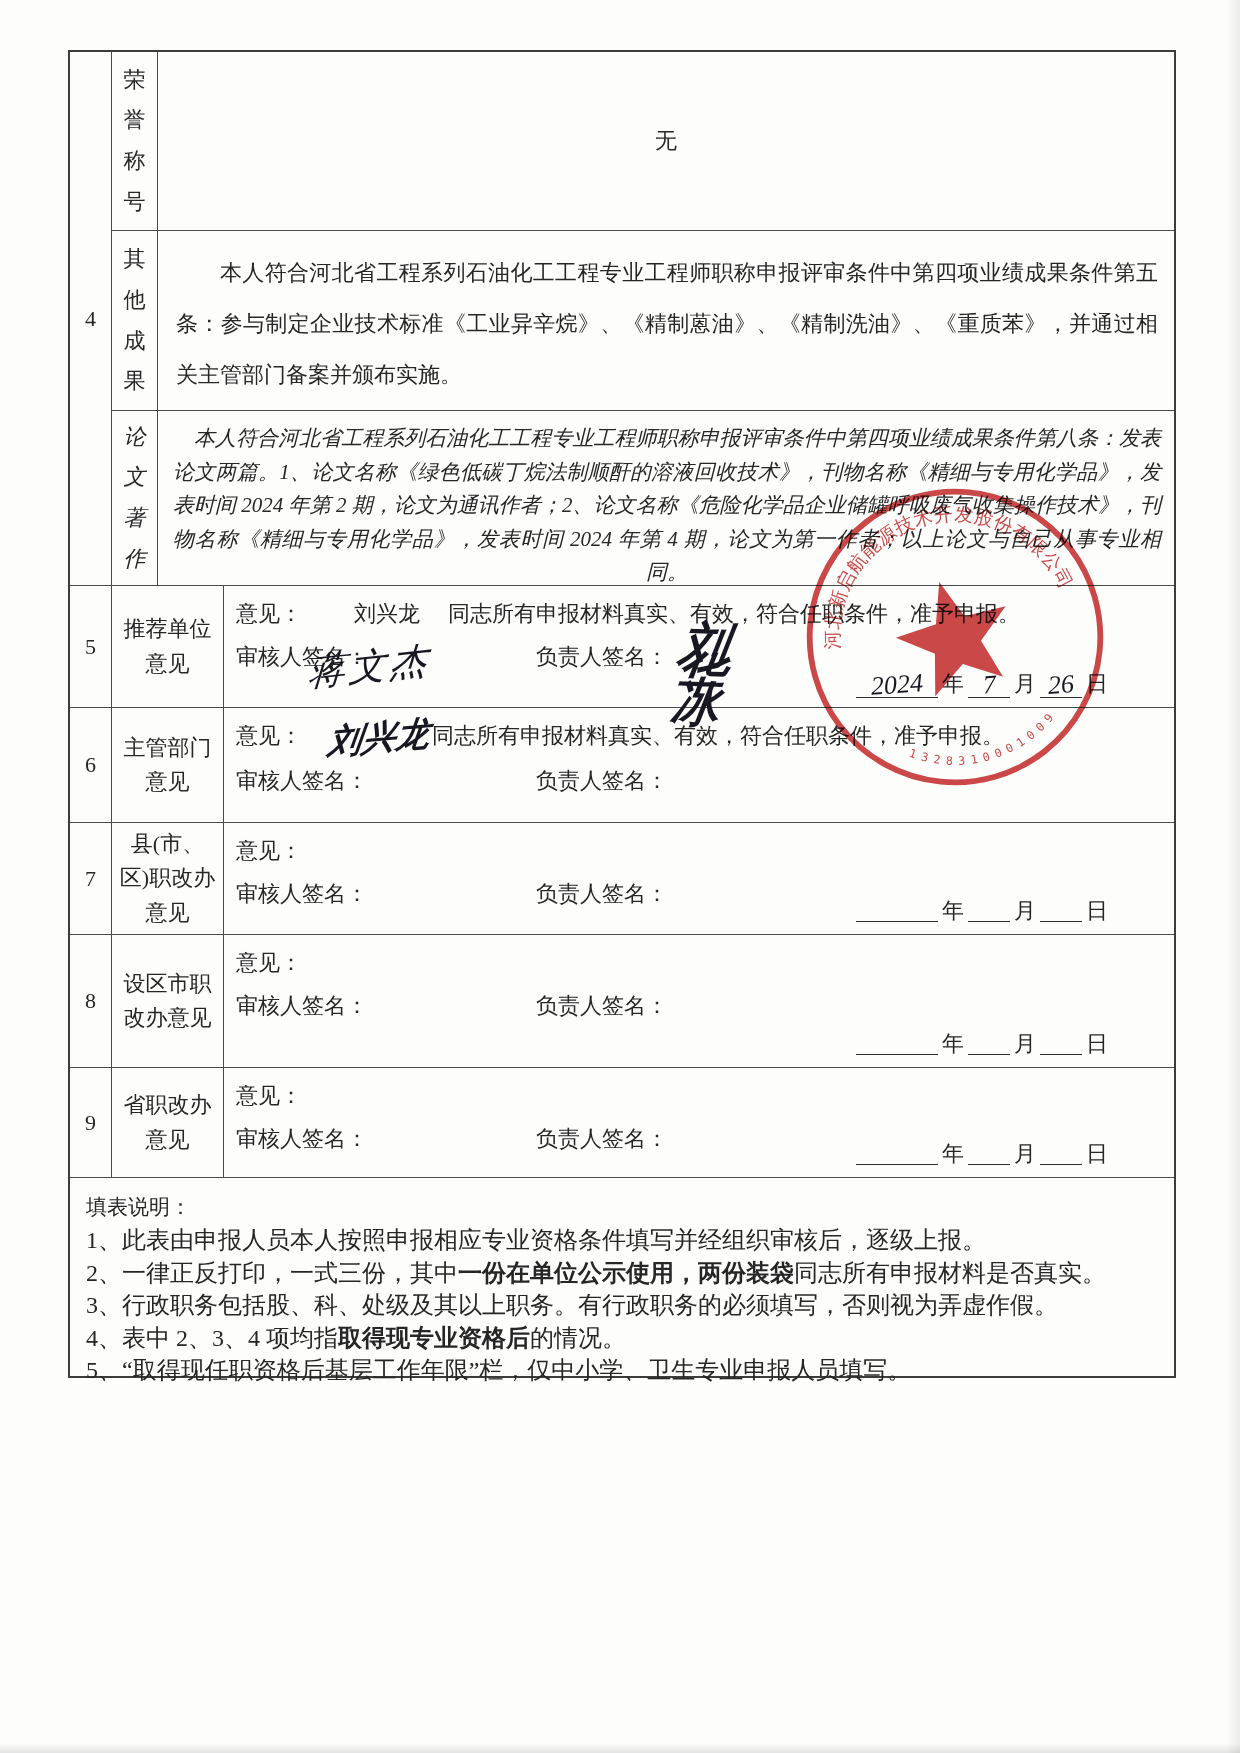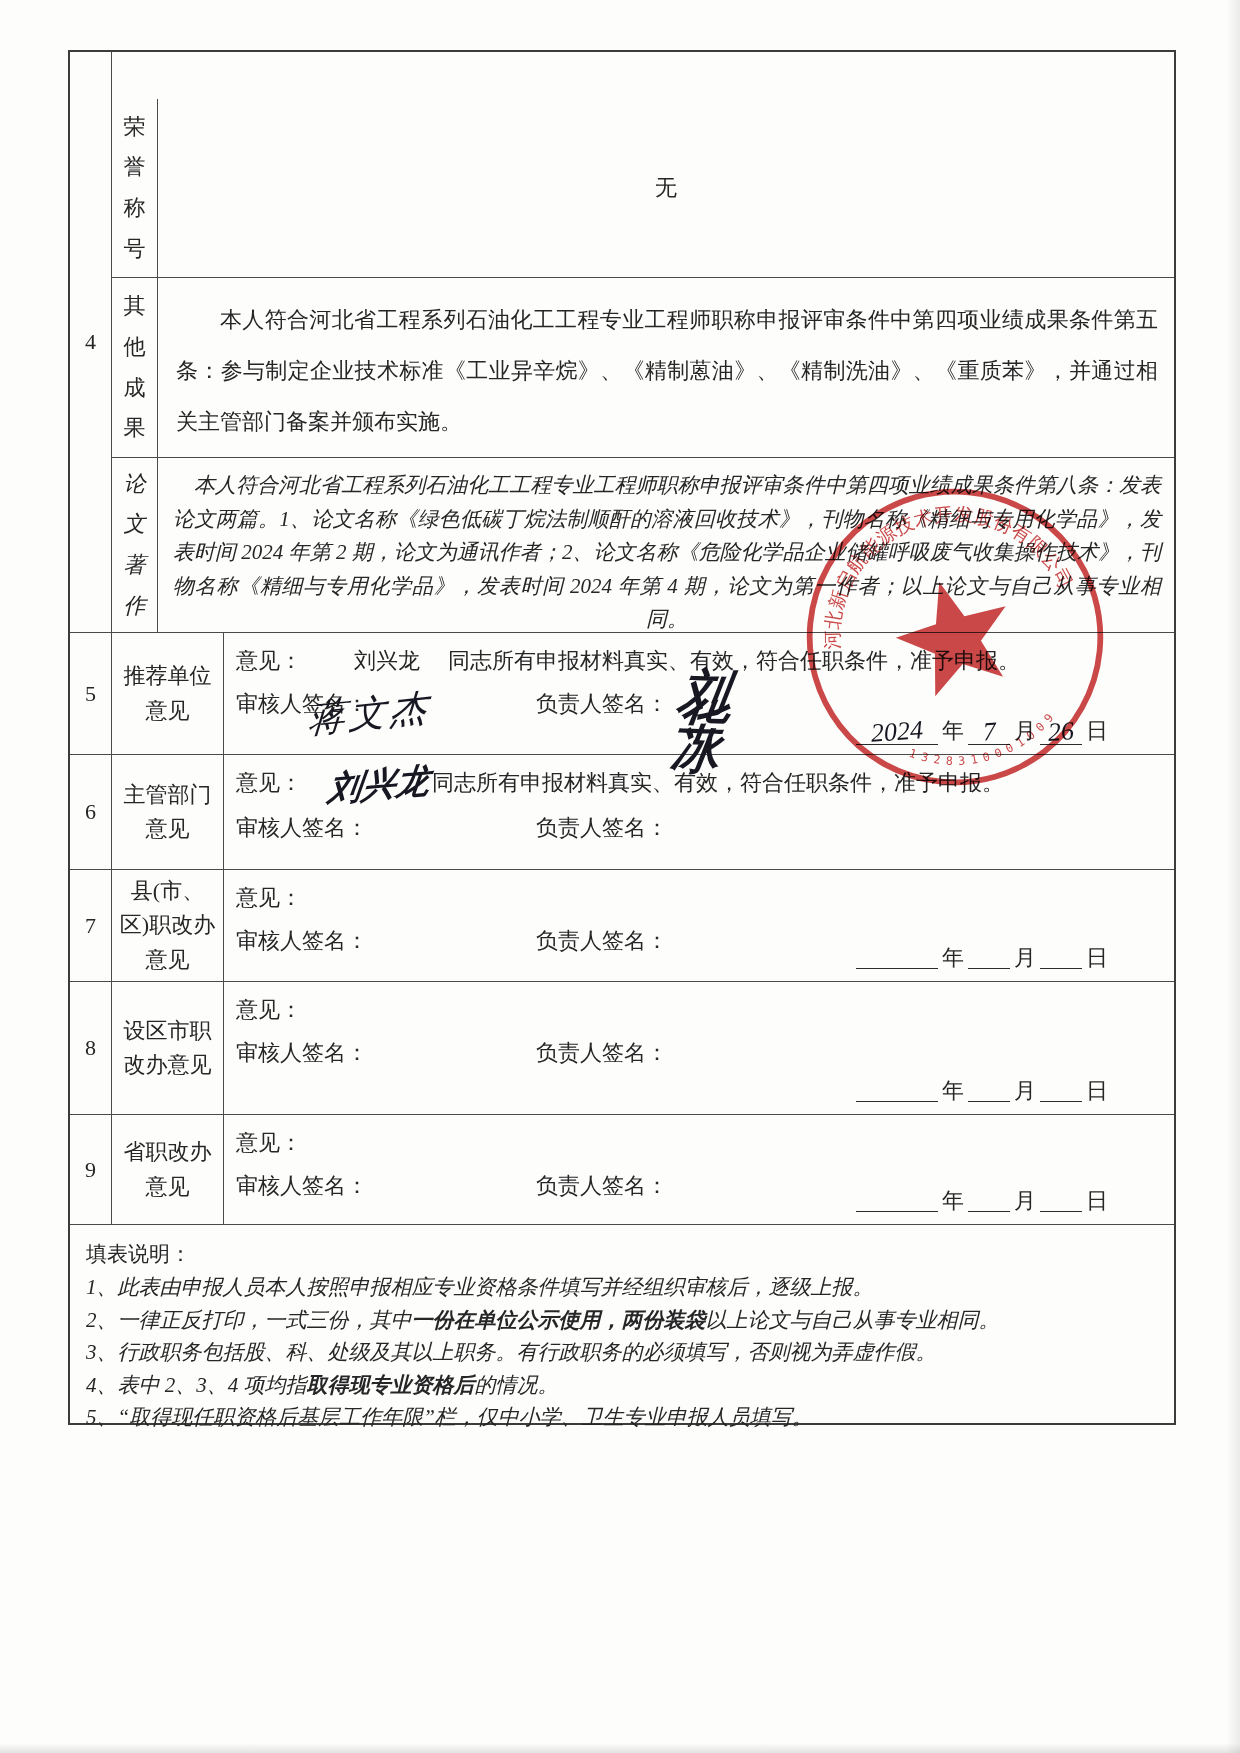--- a/index.html
+++ b/index.html
@@ -12,21 +12,21 @@
   #form-table { position:absolute; left:68px; top:50px; width:1108px; border:2.5px solid #3c3c3c; background:#fdfdfc; }
   .trow { display:flex; border-top:1.5px solid #4a4a4a; }
   .trow:first-child { border-top:none; }
   .cell-num { width:42px; flex:0 0 42px; border-right:1.5px solid #4a4a4a; display:flex; align-items:center; justify-content:center; font-size:22px; }
   .cell-label { width:112px; flex:0 0 112px; border-right:1.5px solid #4a4a4a; display:flex; align-items:center; justify-content:center; text-align:center; font-size:22px; line-height:1.55; padding:0 6px; }
   .cell-content { flex:1 1 auto; position:relative; }
 
   
   .subrows { flex:1 1 auto; display:flex; flex-direction:column; }
   .subrow { display:flex; border-top:1.5px solid #4a4a4a; }
-  .subrow:first-child { border-top:none;margin-top:47px; }
+  .subrow:first-child { border-top:none; }
   .cell-sublabel { width:46px; flex:0 0 46px; border-right:1.5px solid #4a4a4a; display:flex; align-items:center; justify-content:center; }
   .cell-sublabel span { display:block; width:26px; word-break:break-all; line-height:1.85; text-align:center; font-size:22px; }
   .h-honor { height:178px; }
   .h-other { height:180px; }
   .h-papers { height:175px;font-style:italic; }
   .honor-content { display:flex; align-items:center; justify-content:center; font-size:22px; }
   .other-content { padding:16px 16px 0 18px; font-size:22px; line-height:51px; text-indent:2em; text-align:justify; }
   .papers-content { padding:11px 13px 0 15px; font-size:21px; line-height:33.5px; text-indent:1em; text-align:justify; text-align-last:center; }
 
   
@@ -48,21 +48,21 @@
   .hw-approver5 { position:absolute; left:140px; top:-12px; font-size:48px; transform:rotate(2deg) skewX(-6deg); letter-spacing:6px; font-weight:bold; }
   .hw-name6 { display:inline-block; width:104px; font-size:34px; transform:rotate(-5deg) skewX(-12deg); vertical-align:-6px; font-weight:bold; margin-left:26px; }
   .hw-date { font-size:26px; display:inline-block; transform:rotate(-4deg); position:relative; top:-2px; }
 
   
   #stamp { position:absolute; left:800px; top:482px; width:310px; height:310px; mix-blend-mode:multiply; opacity:.88; transform:rotate(-16deg); pointer-events:none; }
 
   
   .notes { border-top:1.5px solid #4a4a4a; padding:12px 20px 10px 16px; height:199px; }
   .notes-title { font-size:21px; line-height:34px; }
-  .note-line { font-size:21px; line-height:32.5px;font-style:italic; }
+  .note-line { font-size:24px; line-height:32.5px; }
   .note-bold { font-weight:bold; }
 </style>
 </head>
 <body>
 
 <div id="page">
 
   <div id="form-table">
 
     <div class="trow">
@@ -167,21 +167,21 @@
         </div>
         <div class="date-line">
           <span class="u u-y"></span><span class="lab">年</span><span class="u u-m"></span><span class="lab">月</span><span class="u u-d"></span><span class="lab">日</span>
         </div>
       </div>
     </div>
 
     <div class="notes">
       <div class="notes-title">填表说明：</div>
       <div class="note-line"><span>1、此表由申报人员本人按照申报相应专业资格条件填写并经组织审核后，逐级上报。</span><span class="note-bold"></span><span></span></div>
-      <div class="note-line"><span>2、一律正反打印，一式三份，其中</span><span class="note-bold">一份在单位公示使用，两份装袋</span><span>以上论文与自己从事专业相同。</span></div>
+      <div class="note-line"><span>2、一律正反打印，一式三份，其中</span><span class="note-bold">一份在单位公示使用，两份装袋</span><span>同志所有申报材料是否真实。</span></div>
       <div class="note-line"><span>3、行政职务包括股、科、处级及其以上职务。有行政职务的必须填写，否则视为弄虚作假。</span><span class="note-bold"></span><span></span></div>
       <div class="note-line"><span>4、表中 2、3、4 项均指</span><span class="note-bold">取得现专业资格后</span><span>的情况。</span></div>
       <div class="note-line"><span>5、“取得现任职资格后基层工作年限”栏，仅中小学、卫生专业申报人员填写。</span><span class="note-bold"></span><span></span></div>
     </div>
 
   </div>
 
   <div id="stamp">
     <svg viewBox="0 0 320 320" width="310" height="310">
       <circle cx="160" cy="160" r="150" fill="none" stroke="#c53030" stroke-width="6"></circle>

